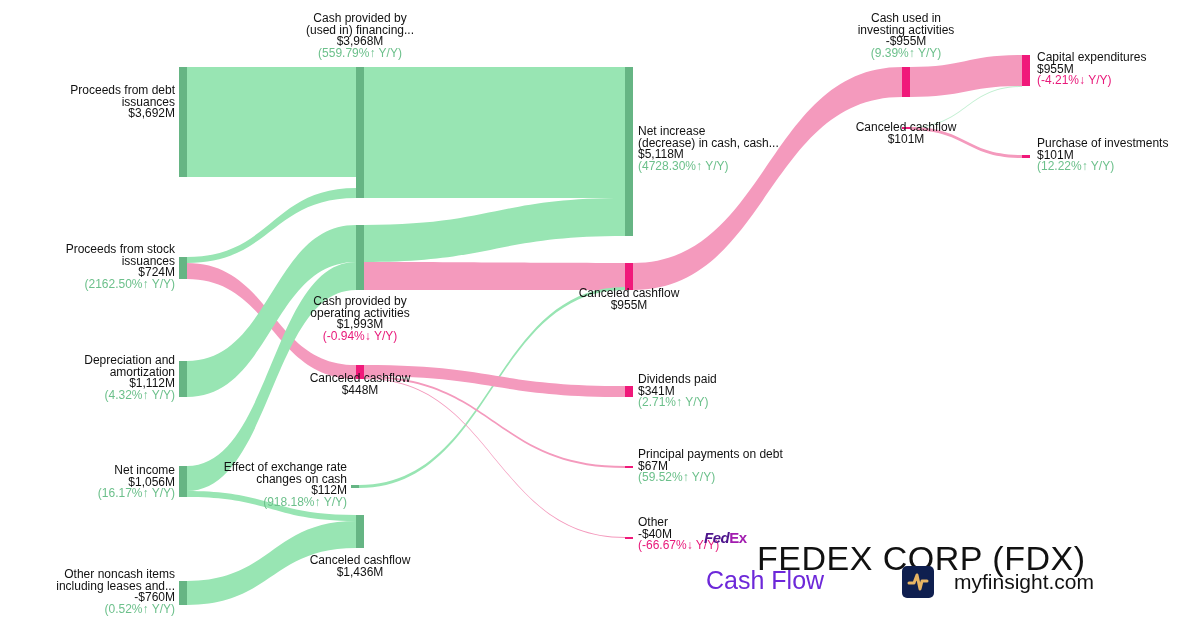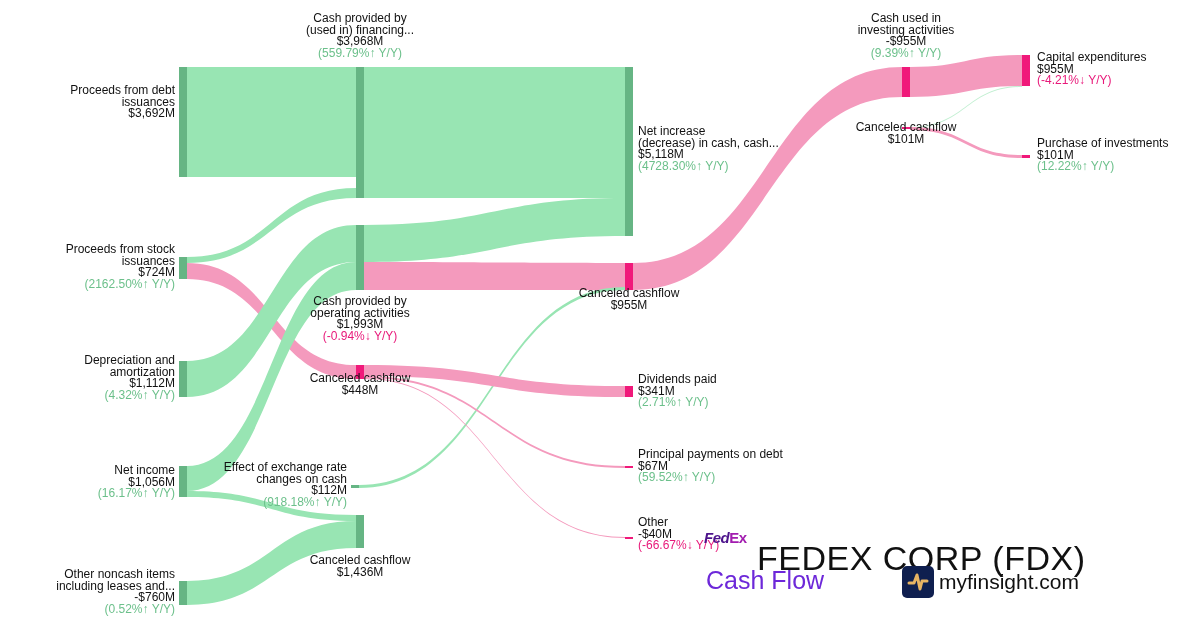--- a/index.html
+++ b/index.html
@@ -7,21 +7,21 @@
          font-family: "Liberation Sans", "DejaVu Sans", sans-serif; color: #111; }
   #sankey { position: absolute; left: 0; top: 0; }
   .lbl { font-family: "Liberation Sans", "DejaVu Sans", sans-serif; font-size: 12px; fill: #111; }
   .chg-up { fill: #6cc08b; }
   .chg-down { fill: #e8197a; }
   .title { position: absolute; left: 757px; top: 515px; font-size: 34px; color: #111; letter-spacing: 0.5px; margin-top: 24px; }
   .subtitle { position: absolute; left: 706px; top: 566px; font-size: 25px; color: #6d28d9; }
   .fedex { position: absolute; left: 704px; top: 529px; font-size: 15px; font-weight: bold; letter-spacing: -0.5px; }
   .fedex .fed { color: #4d148c; font-style: italic; }
   .fedex .ex { color: #a21caf; }
-  .brand { position: absolute; left: 902px; top: 566px; display: flex; align-items: center; gap: 5px; }
+  .brand { position: absolute; left: 902px; top: 566px; display: flex; align-items: center; gap: 20px; }
   .brand-logo { width: 32px; height: 32px; background: #0f1f4f; border-radius: 5px; display: flex; align-items: center; justify-content: center; }
   .brand-text { font-size: 21px; color: #111; }
 </style>
 </head>
 <body>
 
 <svg id="sankey" width="1200" height="630">
   <g id="links">
       <path d="M187,67 C271.5,67 271.5,67 356,67 L356,177 C271.5,177 271.5,177 187,177 Z" fill="#98e5b3" opacity="1"></path>
       <path d="M187,257 C271.5,257 271.5,188 356,188 L356,198 C271.5,198 271.5,263 187,263 Z" fill="#98e5b3" opacity="1"></path>

